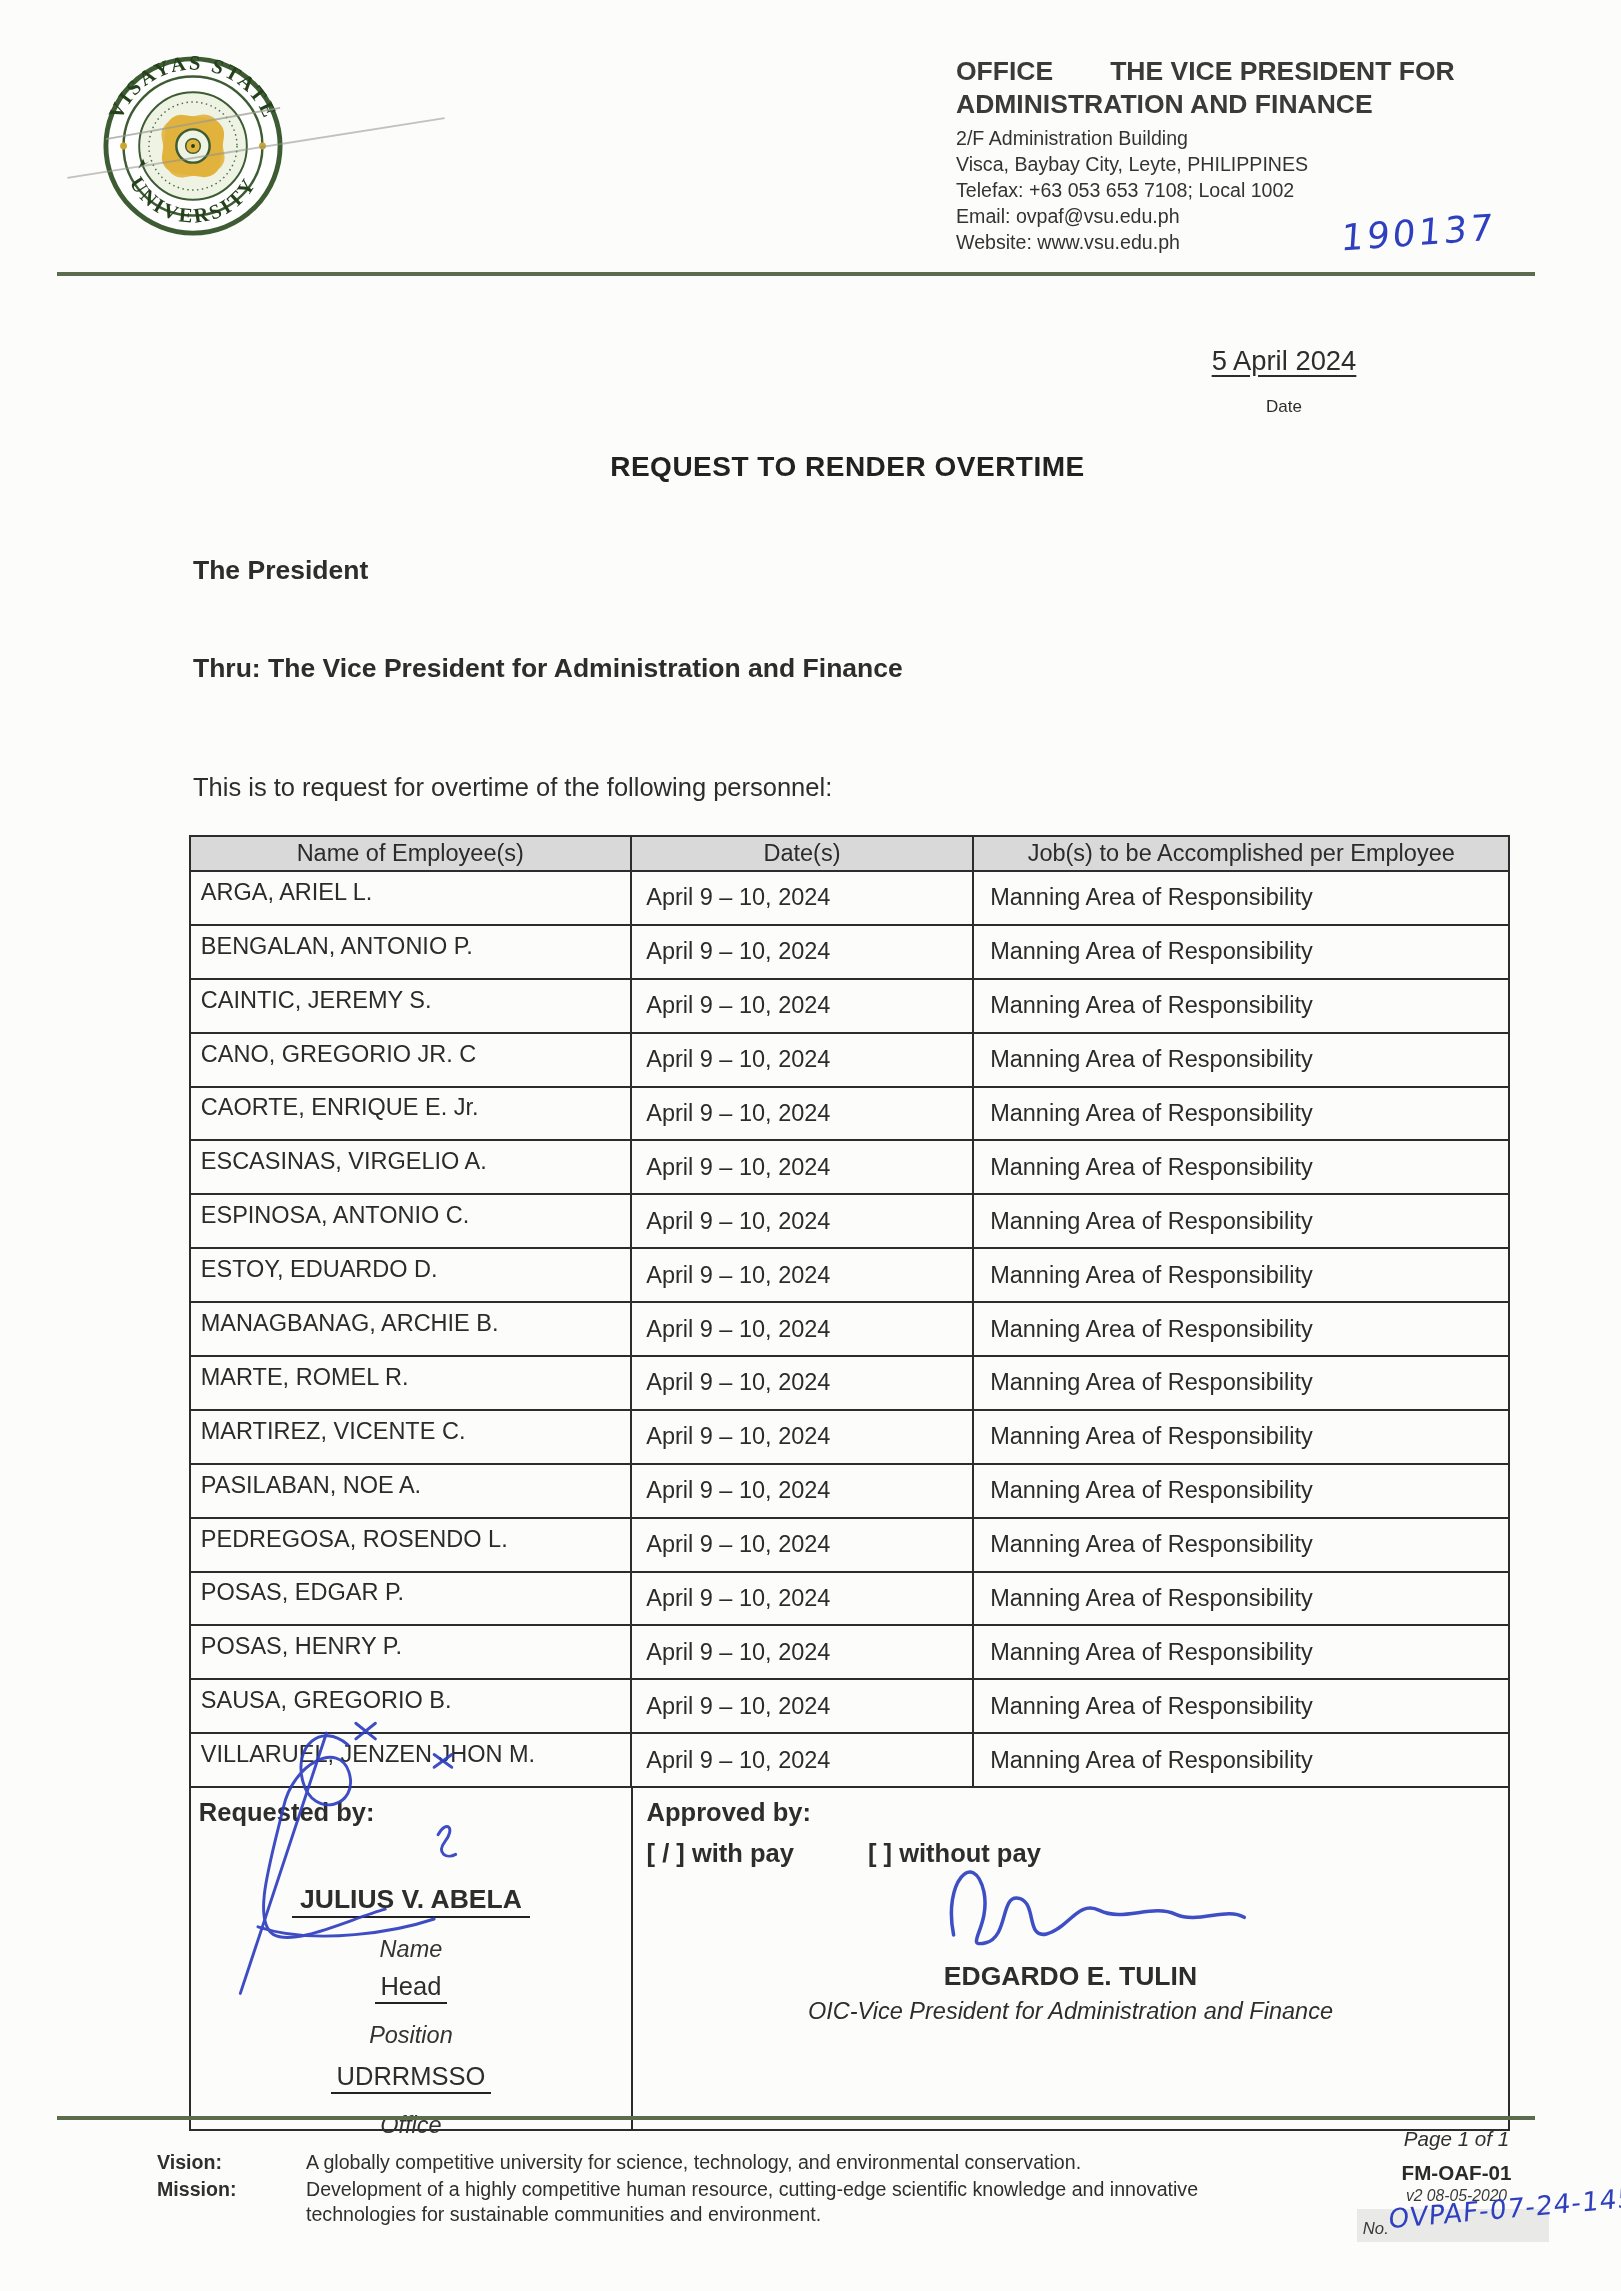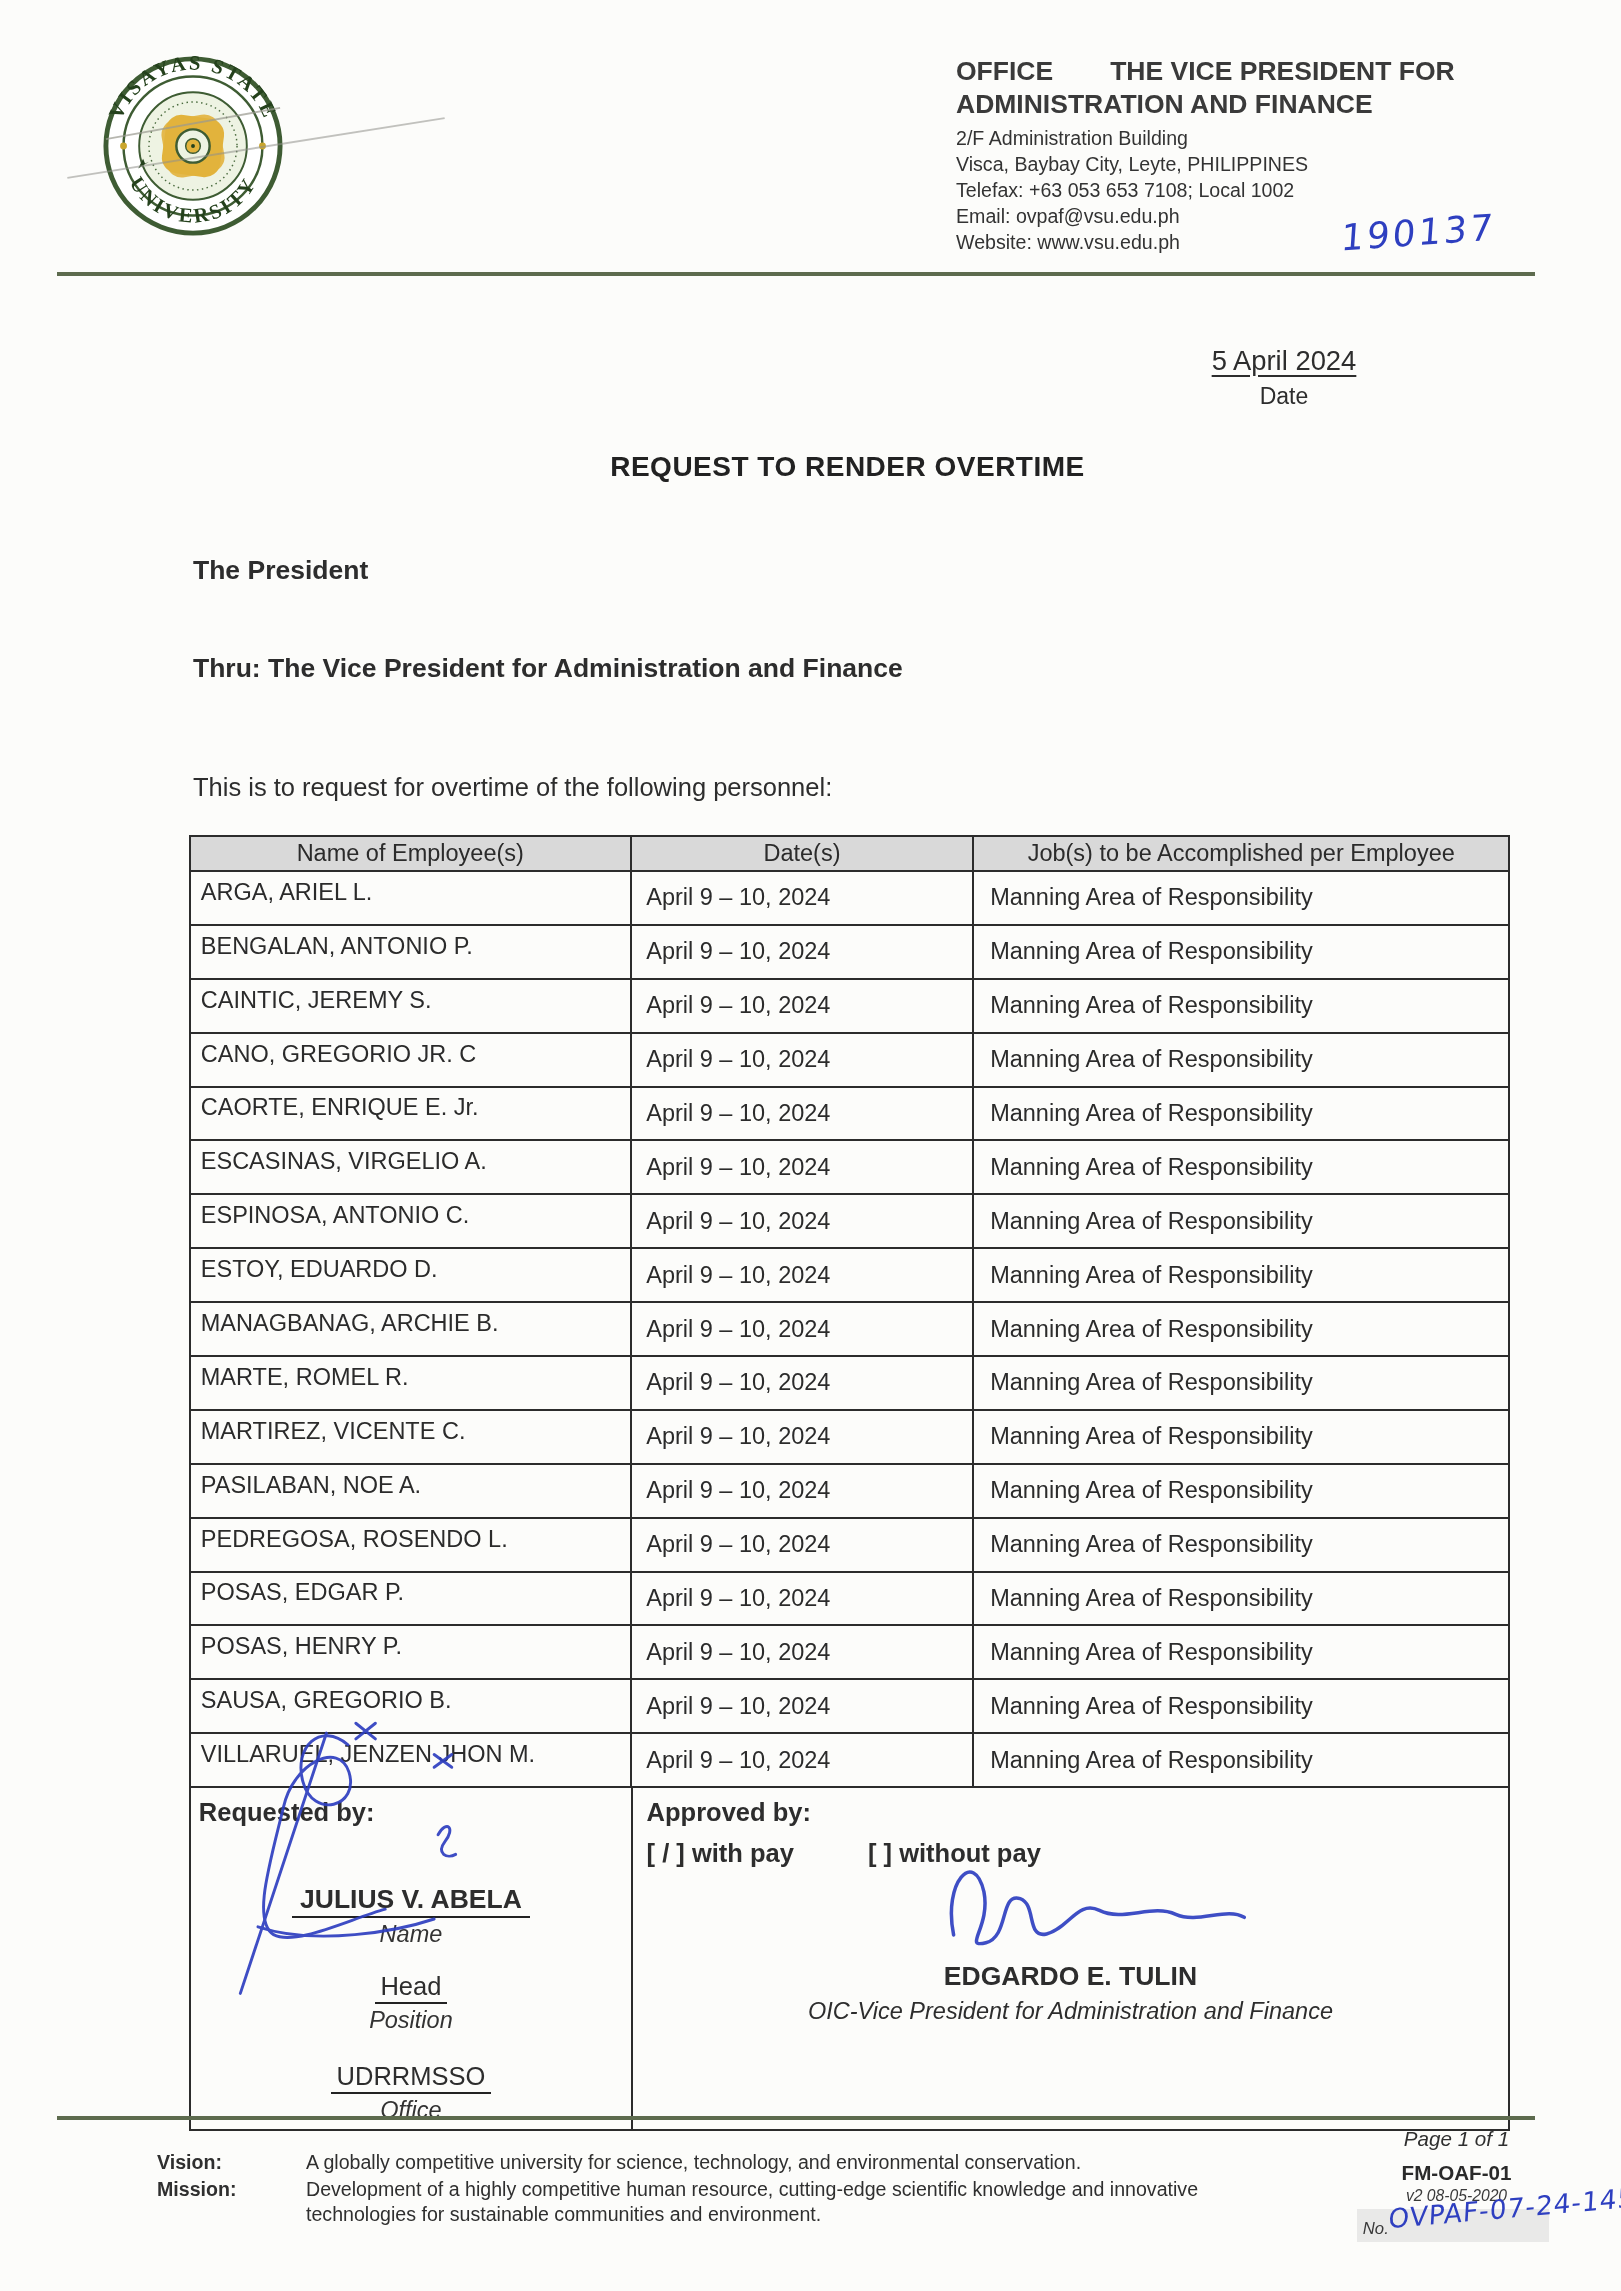--- a/index.html
+++ b/index.html
@@ -20,21 +20,21 @@
             letter-spacing:2.9px;}
   .rule{position:absolute;left:57px;width:1478px;height:3.9px;background:#5d6b4e;}
   .rule-top{top:272px;}
   .rule-bottom{top:2116px;}
   .crease{position:absolute;left:65px;top:147px;width:382px;height:2px;background:#90908a;
           transform:rotate(-9deg);opacity:.55;}
 
   
   .date-block{position:absolute;left:1176px;top:345px;width:216px;text-align:center;}
   .date-value{font-size:27.4px;text-decoration:underline;text-underline-offset:4.9px;}
-  .date-label{font-size:23px;margin-top:6px;}
+  .date-label{font-size:17px;margin-top:20px;}
   .doc-title{position:absolute;left:74px;top:451px;width:1547px;text-align:center;
              font-size:28px;font-weight:bold;letter-spacing:0.5px;color:#222;}
   .line-president{position:absolute;left:193px;top:555px;font-size:26.5px;font-weight:bold;}
   .line-thru{position:absolute;left:193px;top:653px;font-size:26.5px;font-weight:bold;}
   .line-intro{position:absolute;left:193px;top:761px;font-size:25.5px;margin-top:12px;}
 
   
   .tbl-wrap{position:absolute;left:189px;top:835px;width:1321px;}
   table.ot{border-collapse:collapse;width:100%;table-layout:fixed;}
   table.ot th,table.ot td{border:2px solid #2c2c2c;font-size:23.5px;color:#2b2b2b;
@@ -52,21 +52,21 @@
   .sig-left{width:33.4%;border-right:2px solid #2c2c2c;position:relative;}
   .sig-right{flex:1;position:relative;}
   .req-label{position:absolute;left:7.8px;top:9.8px;font-size:25.5px;font-weight:bold;}
   .app-label{position:absolute;left:13.7px;top:9.8px;font-size:25.5px;font-weight:bold;}
   .pay-line{position:absolute;left:13.7px;top:51px;font-size:25.5px;font-weight:bold;}
   .pay-line .pay2{margin-left:67px;}
   .cblock{position:absolute;left:0;right:0;text-align:center;}
   .u-big{font-size:26.5px;font-weight:bold;border-bottom:2.9px solid #222;
          display:inline-block;padding:0 7.8px 1px;}
   .u-mid{font-size:25.5px;border-bottom:2px solid #222;display:inline-block;padding:0 5.9px 1px;}
-  .i-label{font-size:23.5px;font-style:italic;margin-top:3px;color:#333;}
+  .i-label{font-size:23.5px;font-style:italic;margin-top:18px;color:#333;}
   .blk-name{top:96px;} .blk-pos{top:184px;} .blk-off{top:274px;}
   .blk-appr{top:173px;}
   .appr-name{font-size:26.5px;font-weight:bold;}
   .appr-title{font-size:23.5px;font-style:italic;margin-top:5.9px;}
   .sig-svg{position:absolute;pointer-events:none;}
 
   
   .vm-block{position:absolute;left:157px;top:2150px;display:grid;
             grid-template-columns:149px 921px;column-gap:0;row-gap:1px;
             font-size:19.6px;line-height:25.5px;color:#2f2f2f;}

